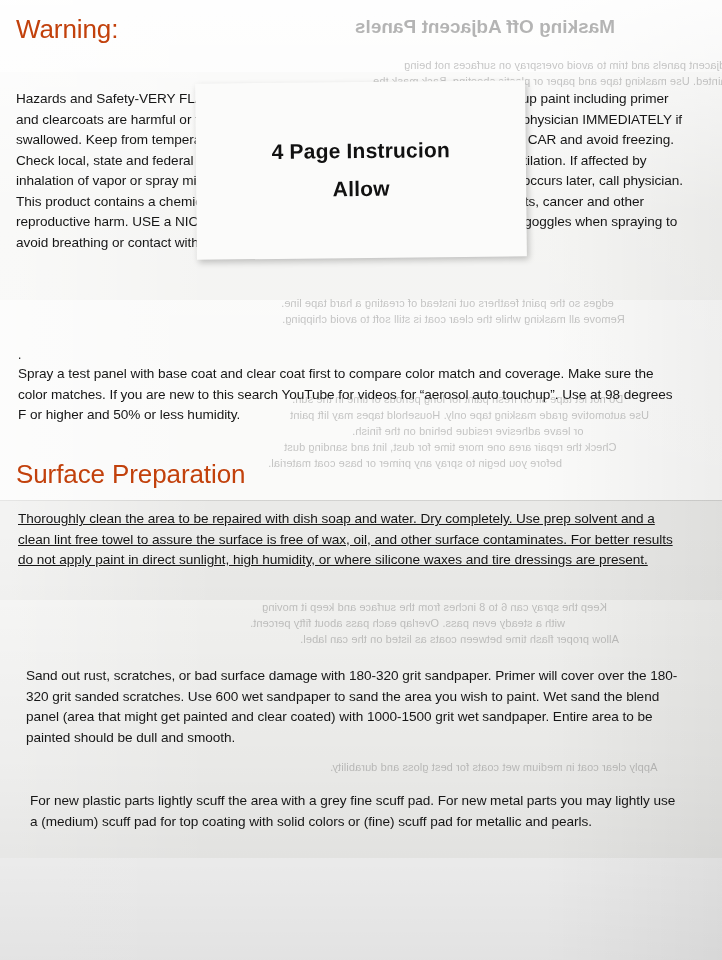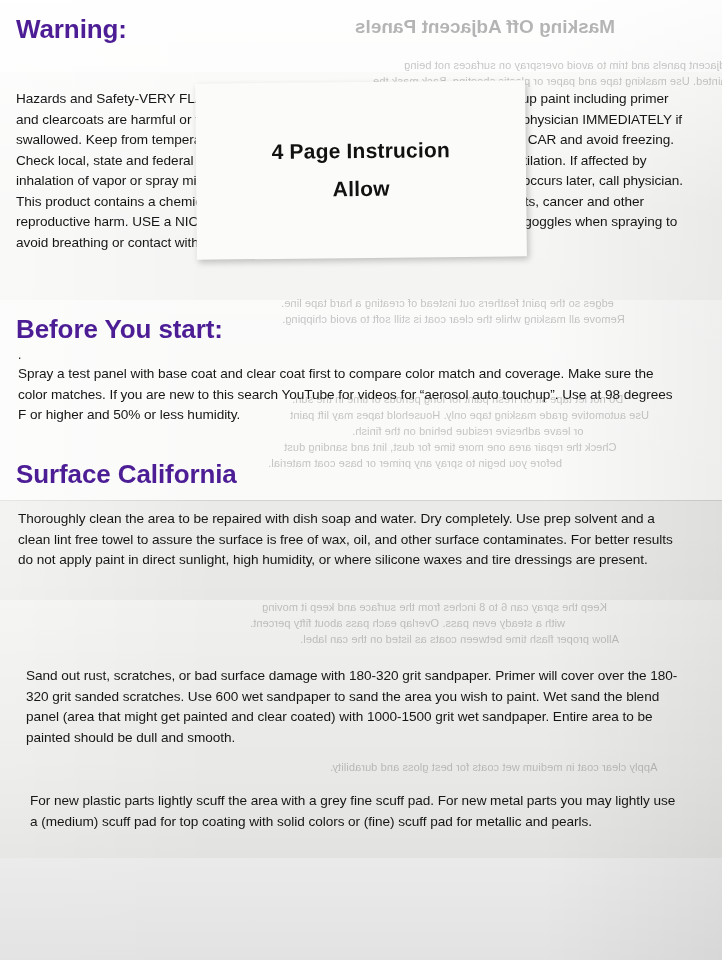--- a/index.html
+++ b/index.html
@@ -69,24 +69,24 @@
 
   
   .content {
     position: absolute;
     inset: 0;
   }
 
   h2.sec {
     position: absolute;
     margin: 0;
-    font-weight: 700;
+    font-weight: 400;
     font-size: 26px;
     line-height: 30px;
-    color: #4c1d95;
+    color: #c2410c;
     letter-spacing: -0.1px;
   }
 
   p.body {
     position: absolute;
     margin: 0;
     font-size: 13.6px;
     line-height: 20.5px;
     color: #161616;
     letter-spacing: -0.05px;
@@ -148,26 +148,25 @@
   <div class="bleed bleed-body" style="left:262px;top:600px;">Keep the spray can 6 to 8 inches from the surface and keep it moving</div>
   <div class="bleed bleed-body" style="left:250px;top:616px;">with a steady even pass. Overlap each pass about fifty percent.</div>
   <div class="bleed bleed-body" style="left:300px;top:632px;">Allow proper flash time between coats as listed on the can label.</div>
   <div class="bleed bleed-body" style="left:330px;top:760px;">Apply clear coat in medium wet coats for best gloss and durability.</div>
 
   <div class="content">
 
     <h2 class="sec" style="left:16px;top:14px;width:400px;">Warning:</h2>
     <p class="body" style="left:16px;top:89px;width:674px;">Hazards and Safety-VERY FLAMMABLE. Keep away from heat and flame. All touch-up paint including primer and clearcoats are harmful or fatal if swallowed. Keep out of reach of children. Call a physician IMMEDIATELY if swallowed. Keep from temperatures below 50F and above 120F. DO NOT STORE IN CAR and avoid freezing. Check local, state and federal regulations for proper disposal. Use with adequate ventilation. If affected by inhalation of vapor or spray mist, remove to fresh air. If breathing difficulty persists or occurs later, call physician. This product contains a chemical known to the State of California to cause birth defects, cancer and other reproductive harm. USE a NIOSH approved active paint respirator and WEAR safety goggles when spraying to avoid breathing or contact with eyes. This includes the primer, paint and clearcoat.</p>
 
-    <h2 class="sec" style="left:16px;top:314px;width:420px;">Before You start:</h2>
     <p class="body" style="left:18px;top:348px;width:660px;font-size:12px;line-height:14px;">.</p>
     <p class="body" style="left:18px;top:364px;width:666px;">Spray a test panel with base coat and clear coat first to compare color match and coverage. Make sure the color matches.  If you are new to this search YouTube for videos for “aerosol auto touchup”.  Use at 98 degrees F or higher and 50% or less humidity.</p>
 
-    <h2 class="sec" style="left:16px;top:459px;width:460px;">Surface California</h2>
-    <p class="body" style="left:18px;top:509px;width:672px;">Thoroughly clean the area to be repaired with dish soap and water.  Dry completely. Use prep solvent and a clean lint free towel to assure the surface is free of wax, oil, and other surface contaminates. For better results do not apply paint in direct sunlight, high humidity, or where silicone waxes and tire dressings are present.</p>
+    <h2 class="sec" style="left:16px;top:459px;width:460px;">Surface Preparation</h2>
+    <p class="body" style="left:18px;top:509px;width:672px;text-decoration:underline;">Thoroughly clean the area to be repaired with dish soap and water.  Dry completely. Use prep solvent and a clean lint free towel to assure the surface is free of wax, oil, and other surface contaminates. For better results do not apply paint in direct sunlight, high humidity, or where silicone waxes and tire dressings are present.</p>
 
     <p class="body" style="left:26px;top:666px;width:666px;">Sand out rust, scratches, or bad surface damage with 180-320 grit sandpaper. Primer will cover over the 180-320 grit sanded scratches. Use 600 wet sandpaper to sand the area you wish to paint. Wet sand the blend panel (area that might get painted and clear coated) with 1000-1500 grit wet sandpaper. Entire area to be painted should be dull and smooth.</p>
     <p class="body" style="left:30px;top:791px;width:654px;">For new plastic parts lightly scuff the area with a grey fine scuff pad. For new metal parts you may lightly use a (medium) scuff pad for top coating with solid colors or (fine) scuff pad for metallic and pearls.</p>
 
   </div>
 
   <div id="label-card">
     <div class="line">4 Page Instrucion</div>
     <div class="line">Allow</div>
   </div>

